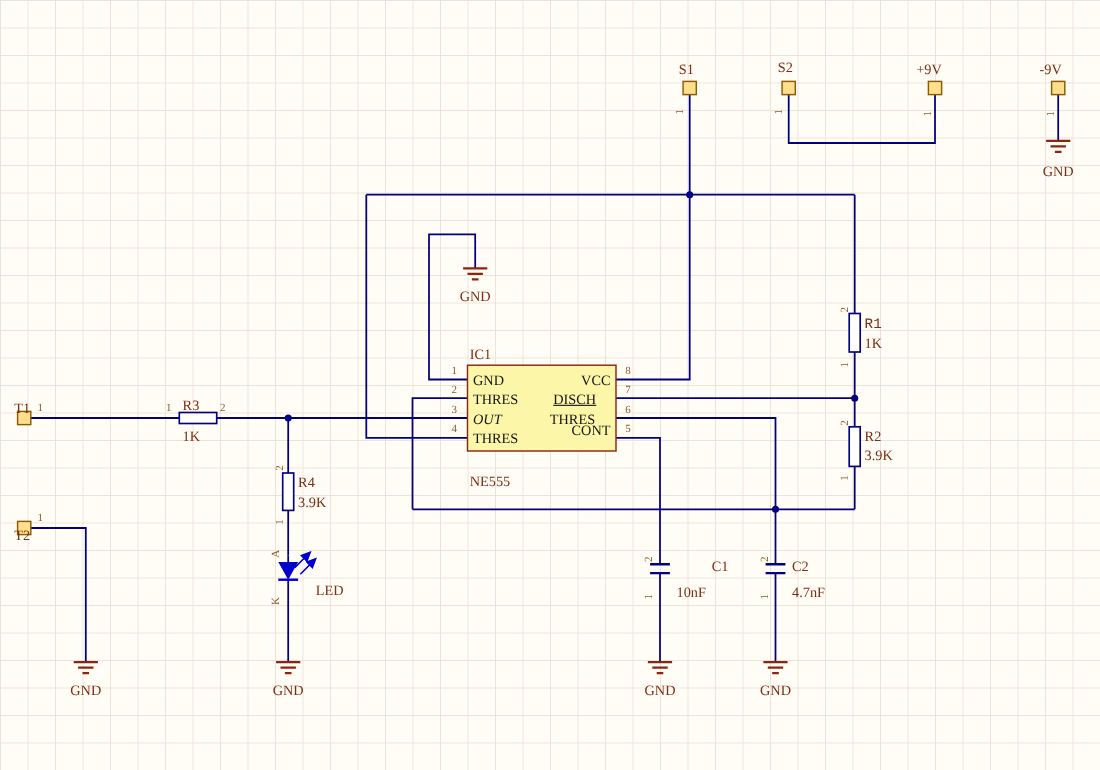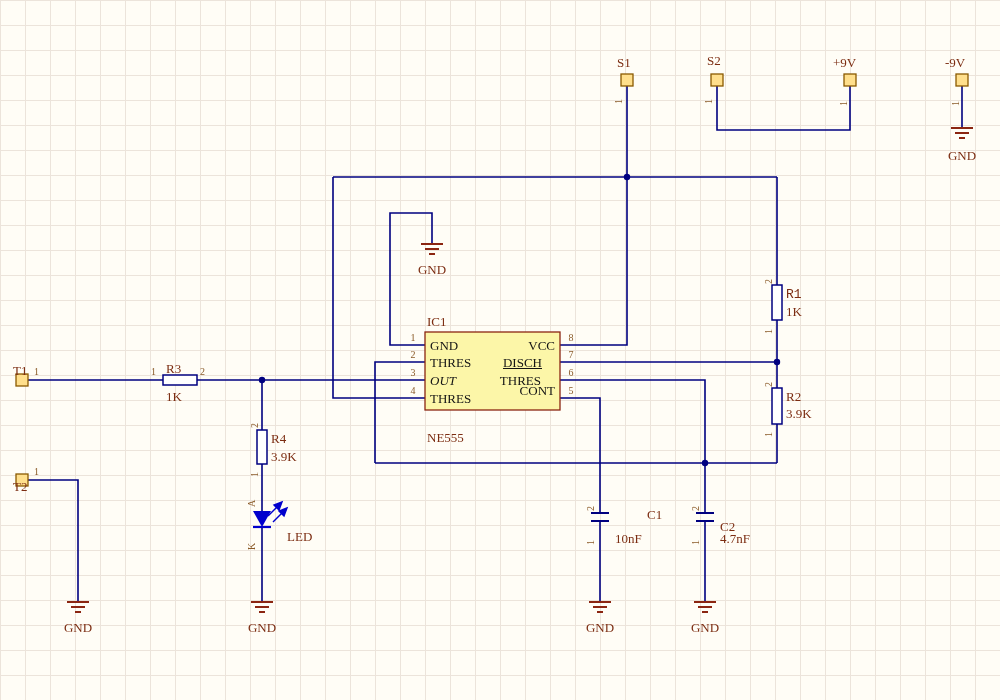--- a/index.html
+++ b/index.html
@@ -139,21 +139,21 @@
   <span class="lbl" style="left:271px;top:431px;">R4</span>
   <span class="lbl" style="left:271px;top:449px;">3.9K</span>
   <span class="lbl pnum rot" style="left:249px;top:428px;">2</span>
   <span class="lbl pnum rot" style="left:249px;top:477px;">1</span>
 
   <span class="lbl" style="left:647px;top:507px;">C1</span>
   <span class="lbl" style="left:615px;top:531px;">10nF</span>
   <span class="lbl pnum rot" style="left:585px;top:511px;">2</span>
   <span class="lbl pnum rot" style="left:585px;top:545px;">1</span>
 
-  <span class="lbl" style="left:720px;top:507px;margin-top:12px;">C2</span>
+  <span class="lbl" style="left:720px;top:507px;">C2</span>
   <span class="lbl" style="left:720px;top:531px;">4.7nF</span>
   <span class="lbl pnum rot" style="left:690px;top:511px;">2</span>
   <span class="lbl pnum rot" style="left:690px;top:545px;">1</span>
 
   <span class="lbl" style="left:287px;top:529px;">LED</span>
   <span class="lbl pnum rot" style="left:246px;top:507px;">A</span>
   <span class="lbl pnum rot" style="left:246px;top:550px;">K</span>
 
   <span class="lbl" style="left:427px;top:314px;">IC1</span>
   <span class="lbl" style="left:427px;top:430px;">NE555</span>

